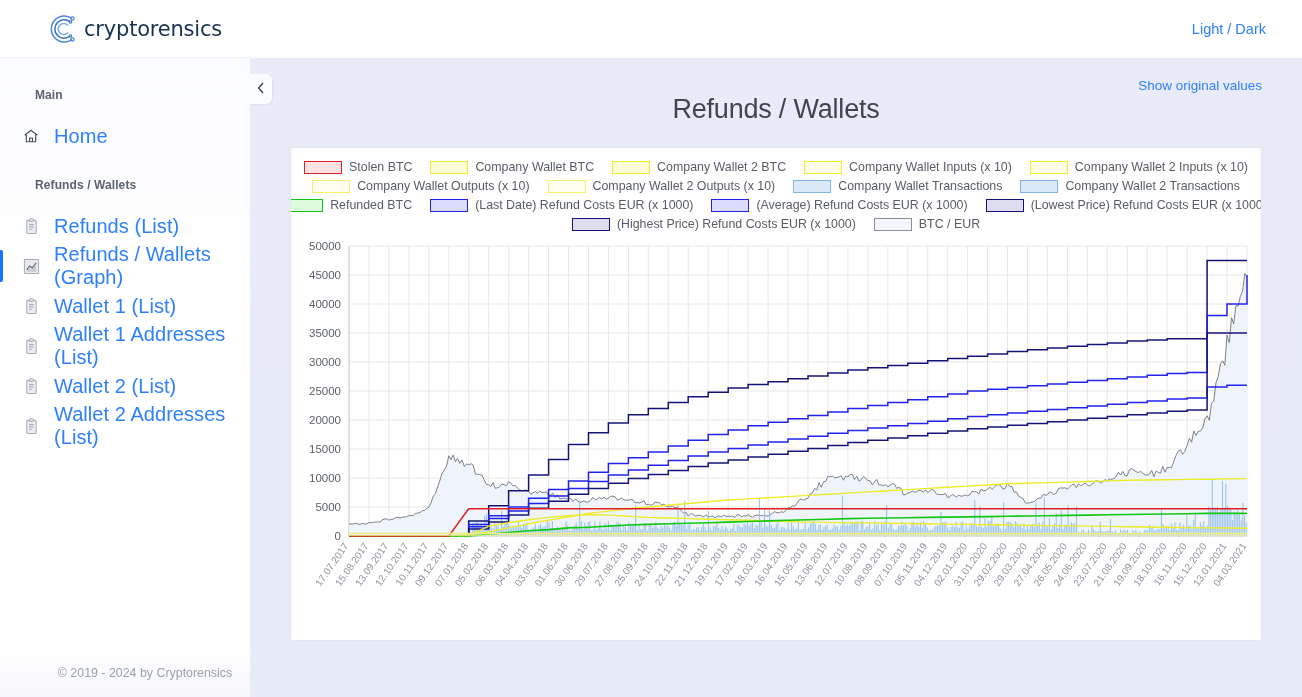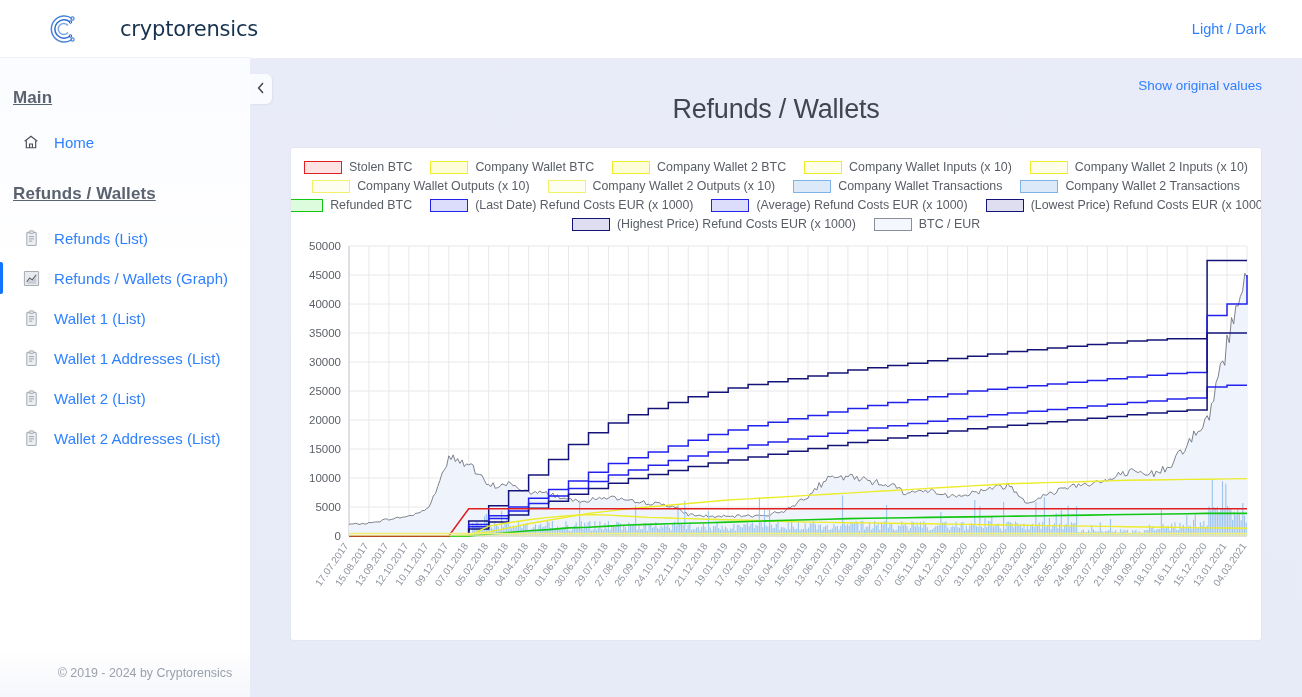--- a/index.html
+++ b/index.html
@@ -25,53 +25,51 @@
     flex: 0 0 250px;
     display: flex; flex-direction: column;
     z-index: 5;
   }
   .brand {
     height: 58px;
     display: flex; align-items: center;
     padding-left: 46px;
     background: #fff;
     border-bottom: 1px solid #f0f1f6;
-    gap: 36px;
   }
   .brand-logo { width: 34px; height: 34px; flex: 0 0 34px; margin-right: 4px; }
   .brand-name {
     font-size: 21px; color: #16324f; letter-spacing: -0.2px;
     font-family: "DejaVu Sans", sans-serif;
   }
   .sidebar-body {
     flex: 1;
     background: linear-gradient(180deg,#fbfcff 0%, #ffffff 40%);
     padding-top: 30px;
   }
   .nav-section-title {
-    font-size: 17px; color: #5b6270; font-weight: bold;
-    padding: 0 0 0 13px; margin-bottom: 14px; margin-top: 0;
+    font-size: 12px; color: #5b6270; font-weight: bold;
+    padding: 0 0 0 35px; margin-bottom: 14px; margin-top: 0;
     letter-spacing: 0.1px;
-    text-decoration: underline;
   }
   .nav-section-title.second { margin-top: 22px; }
   .nav-item {
     display: flex; align-items: center;
     height: 40px;
     padding-left: 20px;
     position: relative;
     cursor: pointer;
     text-decoration: none;
   }
   .nav-item .nav-icon {
     width: 22px; flex: 0 0 22px; margin-right: 12px;
     display: flex; align-items: center; justify-content: center;
   }
   .nav-item .nav-label {
-    font-size: 15px; color: #2f80ff; letter-spacing: 0.05px;
+    font-size: 20px; color: #2f80ff; letter-spacing: 0.05px;
   }
   .nav-item.active::before {
     content: ""; position: absolute; left: 0; top: 4px;
     width: 3px; height: 32px; background: #1673ff; border-radius: 0 2px 2px 0;
   }
   .sidebar-footer {
     height: 48px;
     display: flex; align-items: center; justify-content: center;
     font-size: 12.4px; color: #9aa0ad;
     background: linear-gradient(180deg,#ffffff 0%, #f6f7fc 100%);

